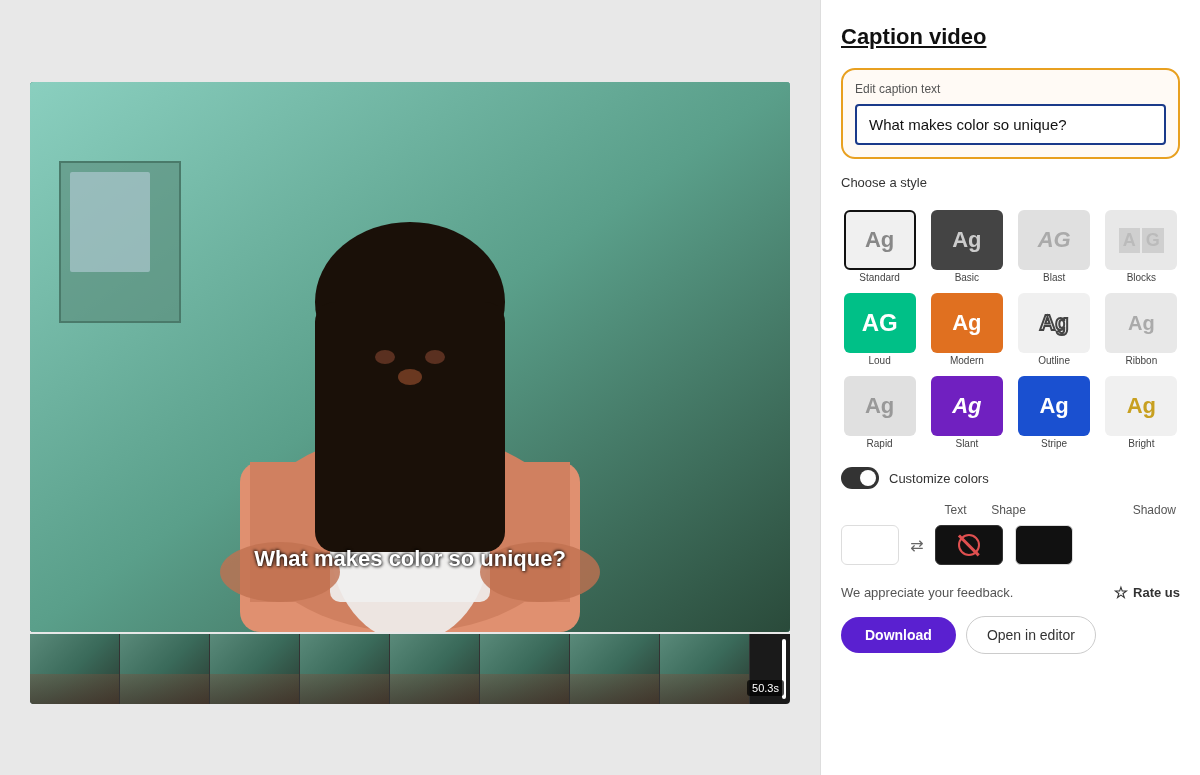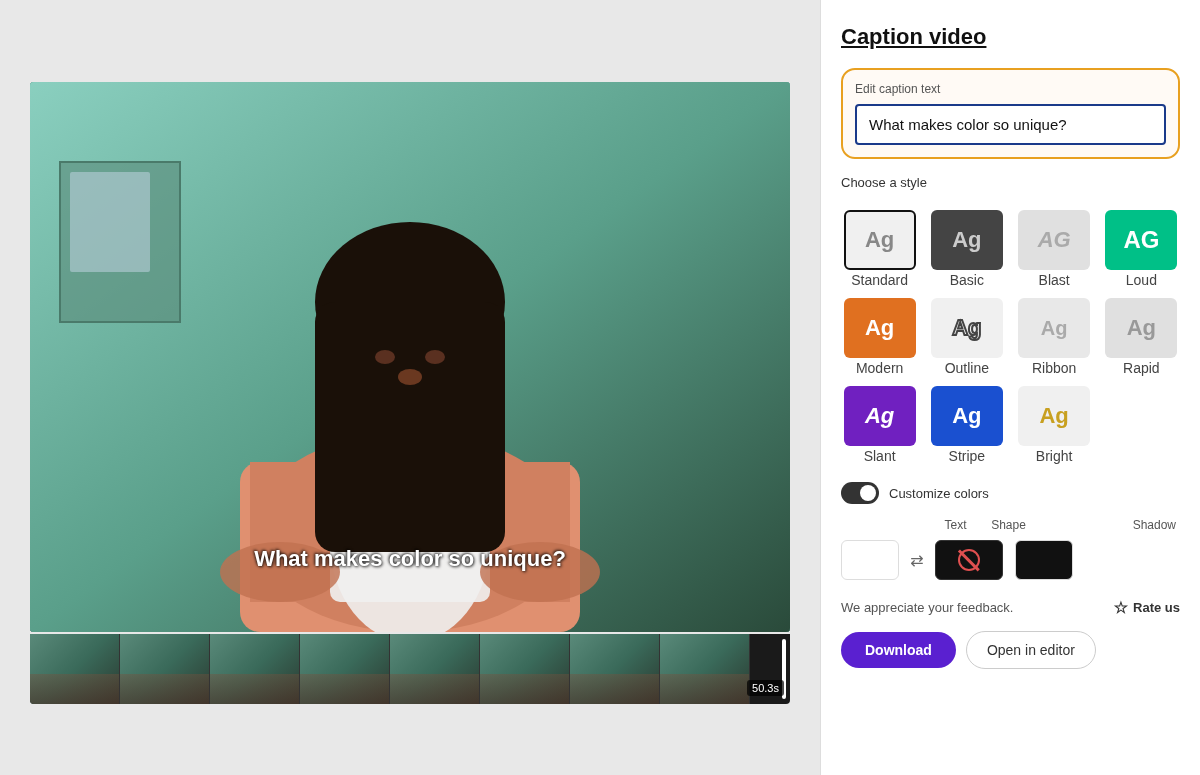--- a/index.html
+++ b/index.html
@@ -193,21 +193,21 @@
       font-size: 22px;
       font-weight: 800;
       border: 2px solid transparent;
       position: relative;
       overflow: hidden;
     }
     .style-thumb.selected {
       border: 2.5px solid #111;
     }
     .style-label {
-      font-size: 14px;
+      font-size: 10px;
       color: #444;
       text-align: center;
     }
     
     .style-standard { background: #f0f0f0; color: #888; }
     
     .style-basic { background: #444; color: #ccc; }
     
     .style-blast { background: #e0e0e0; color: #bbb; font-style: italic; }
     
@@ -474,20 +474,29 @@
       <span class="style-label">Basic</span>
     </div>
 
     <div class="style-item">
       <div class="style-thumb style-blast">
         <span style="color:#aaa;font-size:22px;font-weight:800;font-style:italic;">AG</span>
       </div>
       <span class="style-label">Blast</span>
     </div>
 
+    <div class="style-item">
+      <div class="style-thumb" style="background:#e8e8e8;border:2px solid transparent;">
+        <div style="display:flex;gap:2px;">
+          <span style="background:rgba(150,150,150,0.3);padding:2px 4px;font-size:18px;font-weight:800;color:#bbb;">A</span>
+          <span style="background:rgba(150,150,150,0.3);padding:2px 4px;font-size:18px;font-weight:800;color:#bbb;">G</span>
+        </div>
+      </div>
+      <span class="style-label">Blocks</span>
+    </div>
 
     <div class="style-item">
       <div class="style-thumb style-loud">
         <span style="color:white;font-size:24px;font-weight:900;">AG</span>
       </div>
       <span class="style-label">Loud</span>
     </div>
 
     <div class="style-item">
       <div class="style-thumb style-modern">

